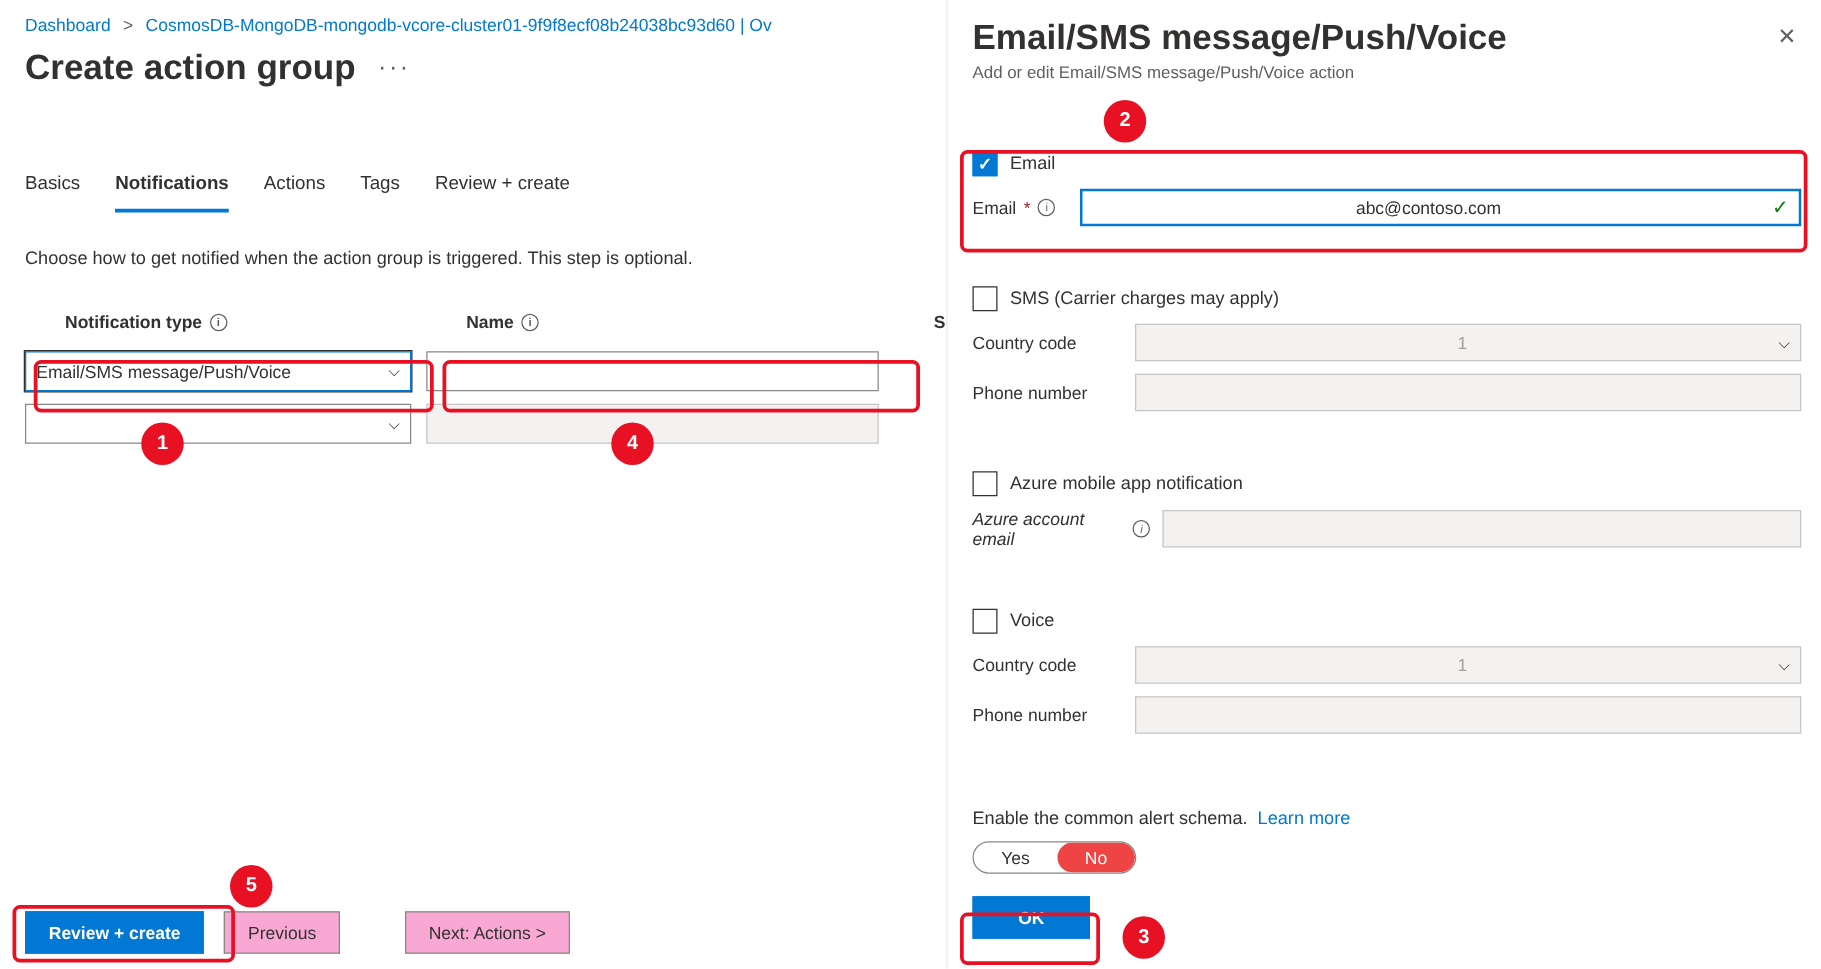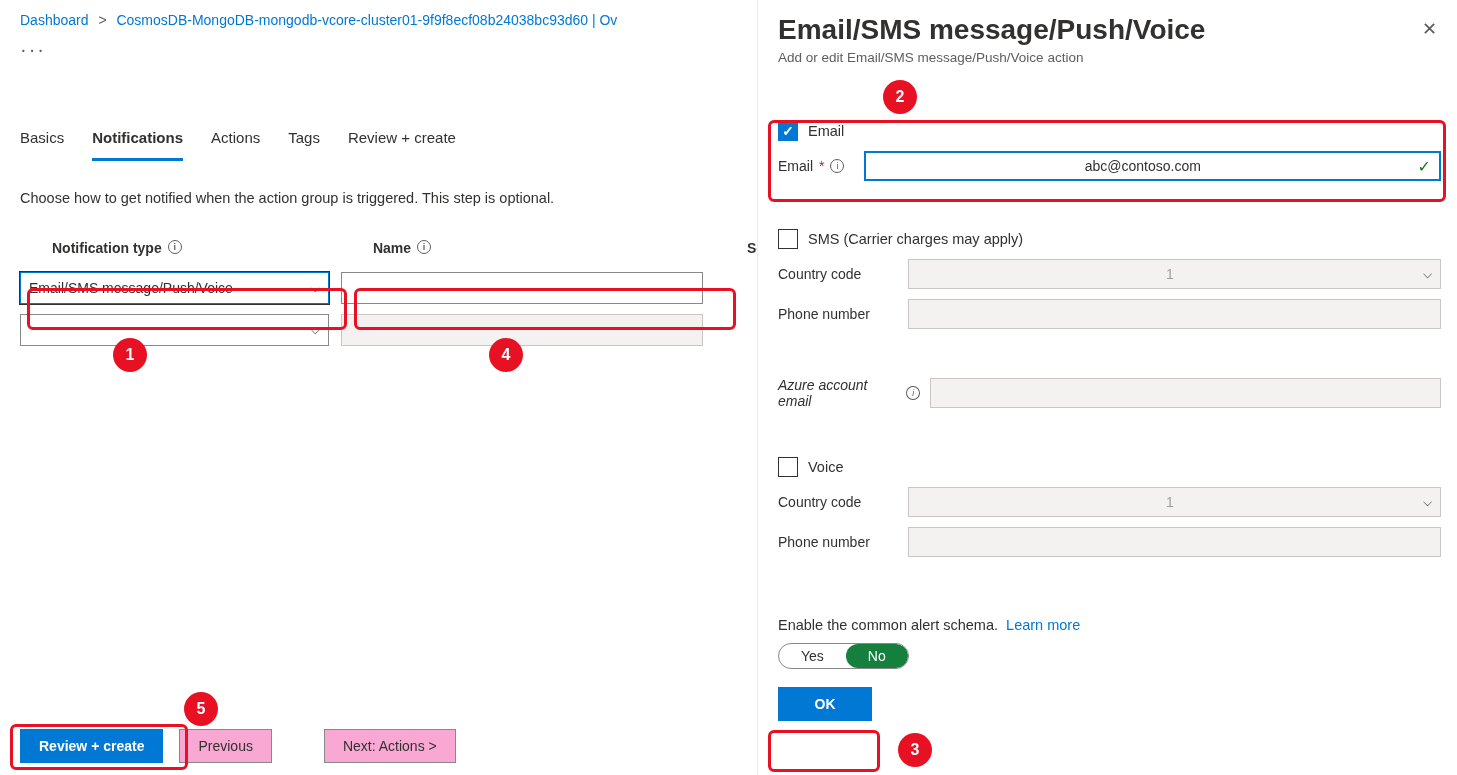--- a/index.html
+++ b/index.html
@@ -17,21 +17,21 @@
   .tabs { display: flex; gap: 28px; margin-top: 60px; border-bottom: 1px solid transparent; }
   .tab { padding: 8px 0 12px 0; font-size: 15px; cursor: pointer; color: #323130; border-bottom: 3px solid transparent; }
   .tab.active { border-bottom-color: #0078d4; font-weight: 600; }
 
   .helper { margin-top: 28px; font-size: 14.5px; color: #323130; }
 
   .form-row { margin-top: 34px; display: flex; gap: 12px; }
   .col { display: flex; flex-direction: column; }
   .col-a { width: 320px; }
   .col-b { width: 375px; }
-  .field-label { font-size: 14px; font-weight: 600; margin-bottom: 16px; display: flex; align-items: flex-start; gap: 6px; padding-left: 32px; }
+  .field-label { font-size: 14px; font-weight: 600; margin-bottom: 16px; display: flex; align-items: flex-end; gap: 6px; padding-left: 32px; }
   .info-icon { width: 14px; height: 14px; border: 1px solid #605e5c; border-radius: 50%; display: inline-flex; align-items: center; justify-content: center; font-size: 9px; color: #605e5c; }
 
   .select, .text-input, .disabled-input {
     height: 32px; border: 1px solid #8a8886; font-size: 14px; padding: 0 8px; background: #fff; display: flex; align-items: center; position: relative;
   }
   .select { justify-content: space-between; }
   .chev { font-size: 12px; color: #323130; }
   .disabled-input { background: #f3f2f1; border-color: #c8c6c4; }
   .row-gap { height: 10px; }
 
@@ -56,40 +56,41 @@
   .pinput { flex: 1; height: 30px; border: 1px solid #8a8886; padding: 0 8px; font-size: 14px; display: flex; align-items: center; }
   .pinput.focus { border: 2px solid #0078d4; }
   .pinput.disabled { background: #f3f2f1; border-color: #c8c6c4; color: #a19f9d; }
   .pinput .val { flex: 1; text-align: center; }
   .check-ok { color: #107c10; font-size: 16px; margin-left: 6px; }
   .pselect { justify-content: space-between; display: flex; }
 
   .alert-schema { margin-top: 60px; font-size: 14.5px; }
   .pill-group { margin-top: 10px; display: inline-flex; border: 1px solid #8a8886; border-radius: 16px; overflow: hidden; height: 26px; }
   .pill { padding: 0 22px; display: inline-flex; align-items: center; font-size: 14px; cursor: pointer; }
-  .pill.active { background: #15803d; color: #fff; border-radius: 16px; }
+  .pill.active { background: #ef4444; color: #fff; border-radius: 16px; }
 
   .panel-footer { margin-top: 18px; }
   .btn.ok { width: 94px; justify-content: center; }
 
   
   .anno-box { position: absolute; border: 3px solid #e81123; border-radius: 6px; pointer-events: none; }
   .anno-num { position: absolute; width: 34px; height: 34px; background: #e81123; color: #fff; border-radius: 50%; display: flex; align-items: center; justify-content: center; font-weight: 700; font-size: 16px; z-index: 50; pointer-events: none; }
 </style>
 </head>
 <body>
 
 <div class="main">
   <div class="breadcrumb">
     <a href="#">Dashboard</a>
     <span class="sep">&gt;</span>
     <a href="#">CosmosDB-MongoDB-mongodb-vcore-cluster01-9f9f8ecf08b24038bc93d60 | Ov</a>
   </div>
 
   <div class="page-title-row">
+    <h1>Create action group</h1>
     <span class="ellipsis">···</span>
   </div>
 
   <div class="tabs">
     <div class="tab">Basics</div>
     <div class="tab active">Notifications</div>
     <div class="tab">Actions</div>
     <div class="tab">Tags</div>
     <div class="tab">Review + create</div>
   </div>
@@ -183,20 +184,24 @@
       <div class="flabel">
           <span>Phone number</span>
         </div>
       <div class="pinput disabled">
           <span class="val"></span>
         </div>
     </div>
   </div>
 
   <div class="section" style="margin-top:48px;">
+    <div class="chk-row">
+      <span class="chk"></span>
+      <span>Azure mobile app notification</span>
+    </div>
     <div class="field-line">
       <div class="flabel" style="width:142px;font-style:italic;">
         <span>Azure account email</span>
         <span class="info-icon">i</span>
       </div>
       <div class="pinput disabled">
           <span class="val"></span>
         </div>
     </div>
   </div>

